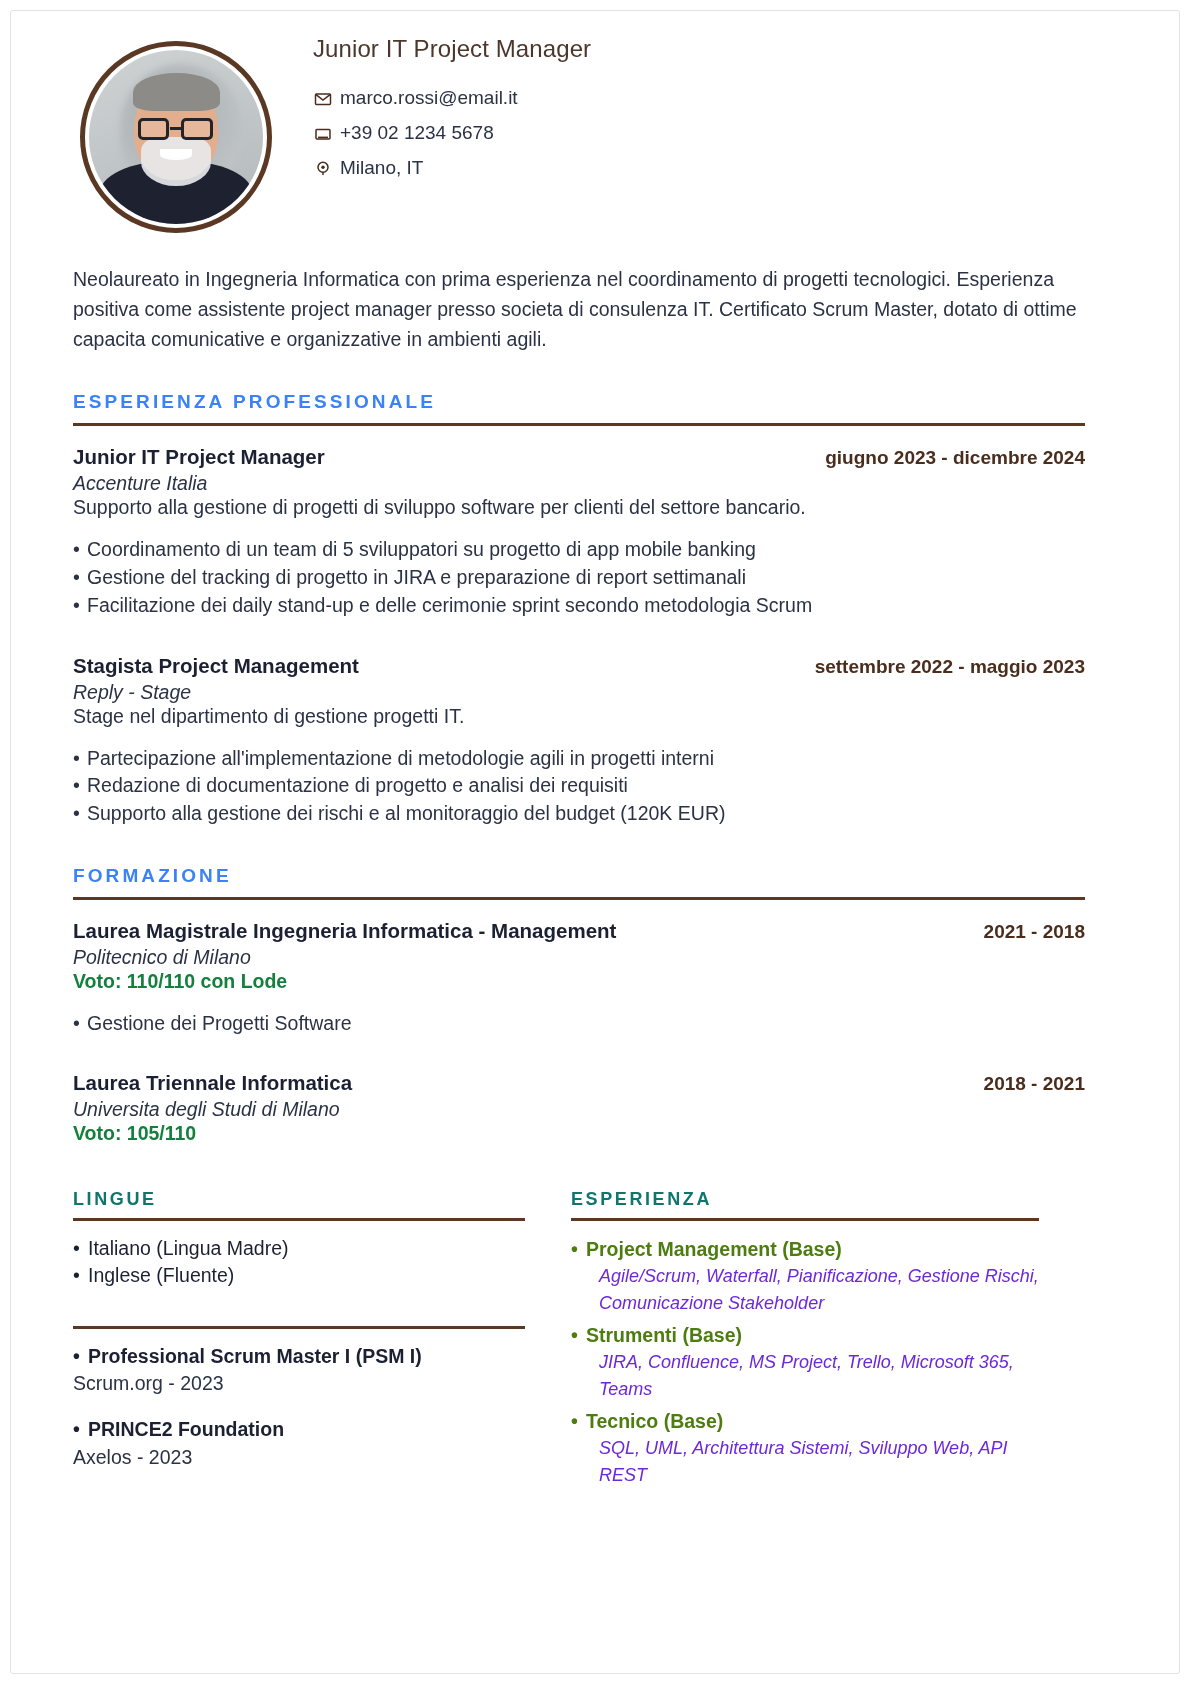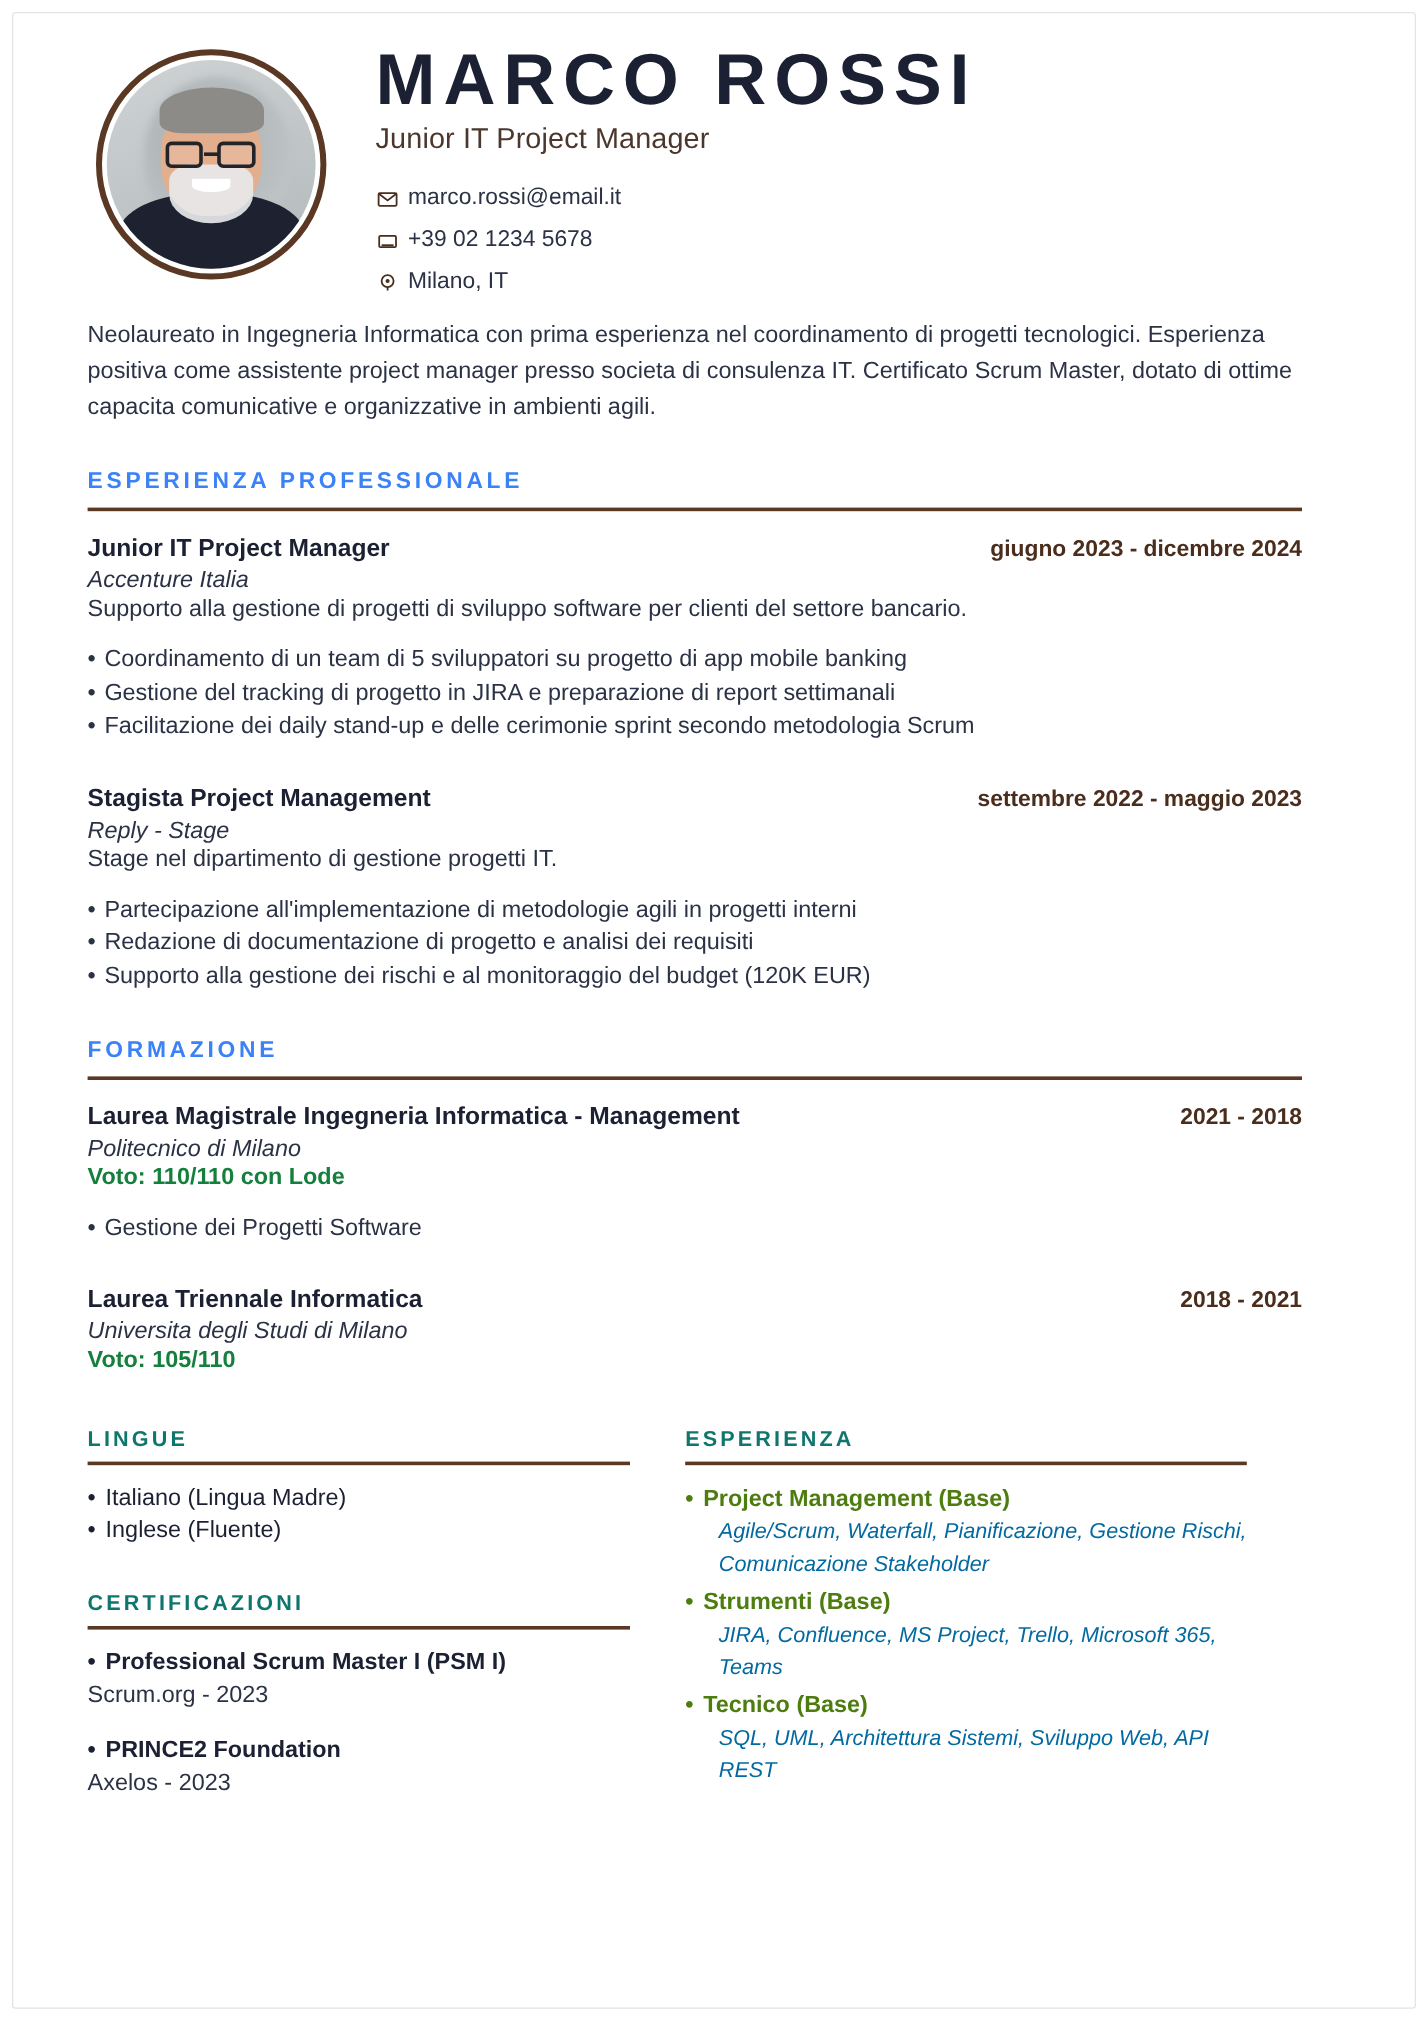--- a/index.html
+++ b/index.html
@@ -268,21 +268,21 @@
     line-height: 1.45;
   }
   .skill-name::before {
     content: "\2022";
     position: absolute;
     left: 0;
   }
   .skill-items {
     font-size: 18px;
     font-style: italic;
-    color: #0369a1;
+    color: #6d28d9;
     padding-left: 28px;
     line-height: 1.52;
   }
   .mt-lingue { margin-top: 0; }
   .mt-cert { margin-top: 36px; }
 </style>
 </head>
 <body>
 
 <div class="page">
@@ -298,21 +298,20 @@
           <div class="p-beard"></div>
           <div class="p-mouth"></div>
           <div class="p-hair"></div>
           <div class="p-glass-l"></div>
           <div class="p-glass-r"></div>
           <div class="p-bridge"></div>
         </div>
       </div>
 
       <div class="head-main">
-        <div class="name">MARCO ROSSI</div>
         <div class="role">Junior IT Project Manager</div>
 
         <div class="contacts">
           <div class="c-row">
             <span>
               <svg width="20" height="20" viewBox="0 0 20 20">
                 <rect x="2.5" y="5" width="15" height="10.5" fill="none" stroke="#4a2d1c" stroke-width="1.5" rx="1"></rect>
                 <path d="M3 5.6 L10 11 L17 5.6" fill="none" stroke="#4a2d1c" stroke-width="1.5"></path>
               </svg>
             </span>
@@ -408,21 +407,20 @@
 
       <div class="col-left">
         <div class="mt-lingue">
           <div class="sub-title">LINGUE</div>
           <div class="sub-rule"></div>
           <div class="li">Italiano (Lingua Madre)</div>
           <div class="li">Inglese (Fluente)</div>
         </div>
 
         <div class="mt-cert">
-          <div class="sub-title">CERTIFICAZIONI</div>
           <div class="sub-rule"></div>
 
           <div class="cert-block">
             <div class="li bold">Professional Scrum Master I (PSM I)</div>
             <div class="cert-sub">Scrum.org - 2023</div>
           </div>
 
           <div class="cert-block">
             <div class="li bold">PRINCE2 Foundation</div>
             <div class="cert-sub">Axelos - 2023</div>

